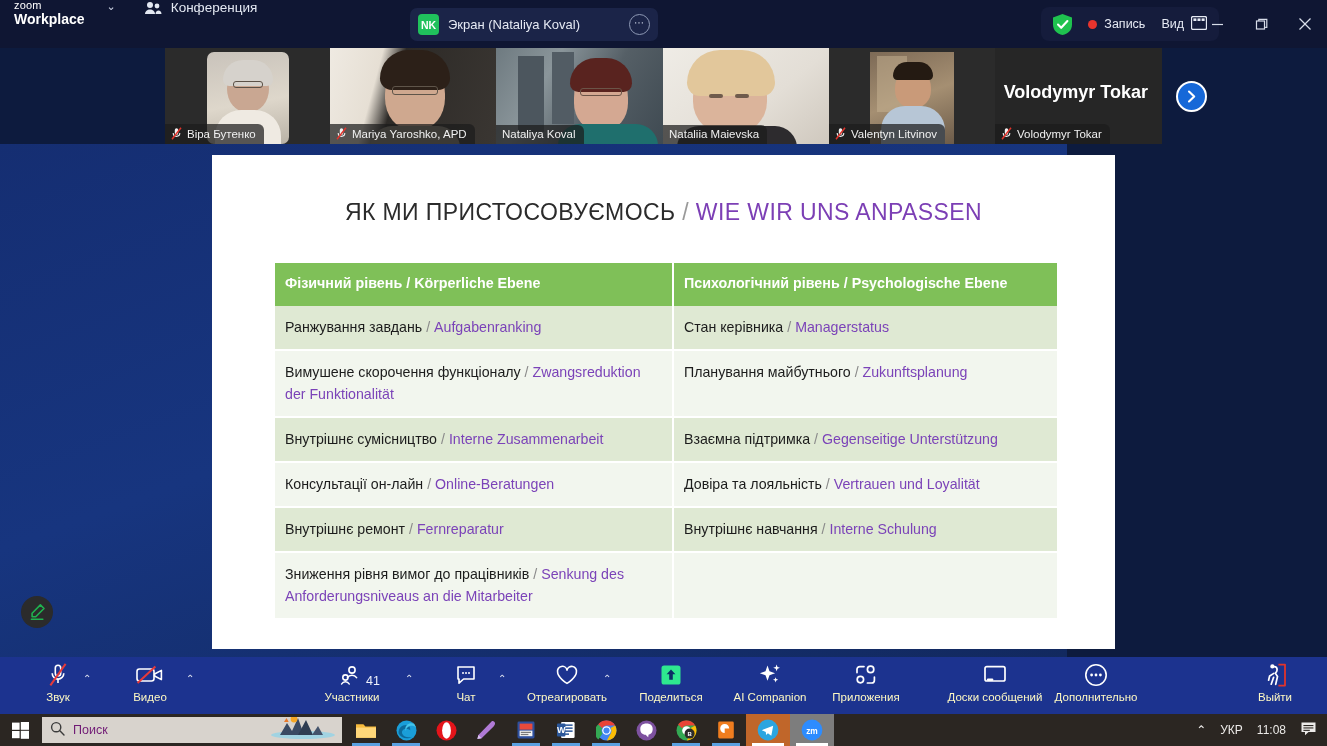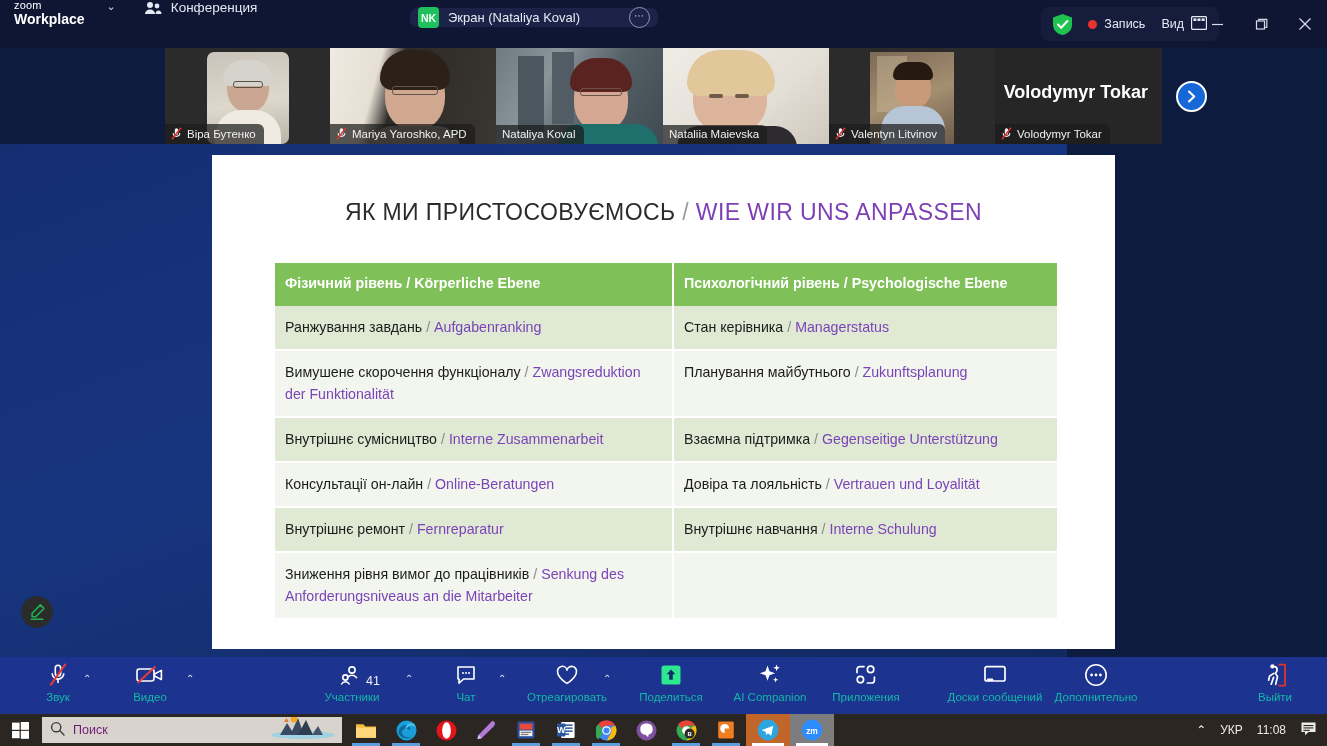--- a/index.html
+++ b/index.html
@@ -24,21 +24,21 @@
   .zoom-logo .z2 { font-size: 14px; font-weight: bold; display: block; margin-top: 1px; }
   .tb-caret {
     margin-left: 22px; color: #cfd6e6; font-size: 11px; cursor: pointer;
   }
   .tb-conf {
     margin-left: 28px; display: flex; align-items: center; gap: 9px;
     color: #e3e8f2; font-size: 13.5px; cursor: pointer;
   }
   .tb-conf svg { display: block; }
   .share-pill {
-    position: absolute; left: 410px; top: 8px; width: 248px; height: 19px;
+    position: absolute; left: 410px; top: 8px; width: 248px; height: 33px;
     background: #1b2448; border-radius: 7px;
     display: flex; align-items: center; padding: 0 8px; cursor: pointer;
   }
   .nk-badge {
     width: 21px; height: 21px; border-radius: 4px; background: #20c15c;
     color: #fff; font-size: 10.5px; font-weight: bold;
     display: flex; align-items: center; justify-content: center;
     letter-spacing: -.2px;
   }
   .share-pill .sp-label { margin-left: 9px; color: #e6eaf4; font-size: 13px; }
@@ -140,21 +140,21 @@
   }
 
   
   .toolbar {
     position: absolute; left: 0; top: 657px; width: 1327px; height: 57px;
     background: #1c338f; display: flex; align-items: center;
   }
   .tool {
     position: absolute; top: 4px; display: flex; flex-direction: column;
     align-items: center; justify-content: flex-start;
-    color: #14b8a6; cursor: pointer; width: 92px; height: 50px;
+    color: #fef9c3; cursor: pointer; width: 92px; height: 50px;
   }
   .tool .ico { height: 28px; display: flex; align-items: center; justify-content: center; }
   .tool .lbl { font-size: 11.5px; margin-top: 2px; white-space: nowrap; }
   .caret {
     position: absolute; top: 16px; color: #e4e8f4; font-size: 10px; cursor: pointer;
   }
   .pcount {
     position: absolute; color: #eef1fa; font-size: 12.5px;
   }
 

